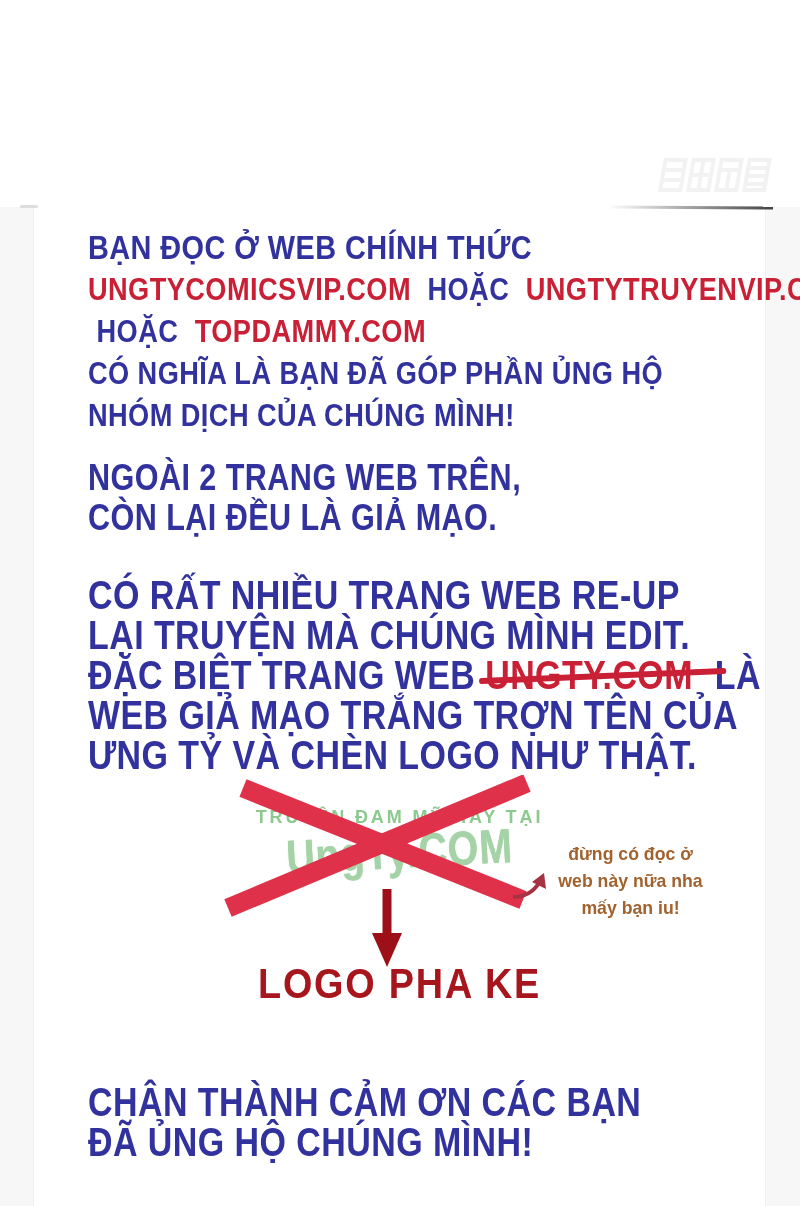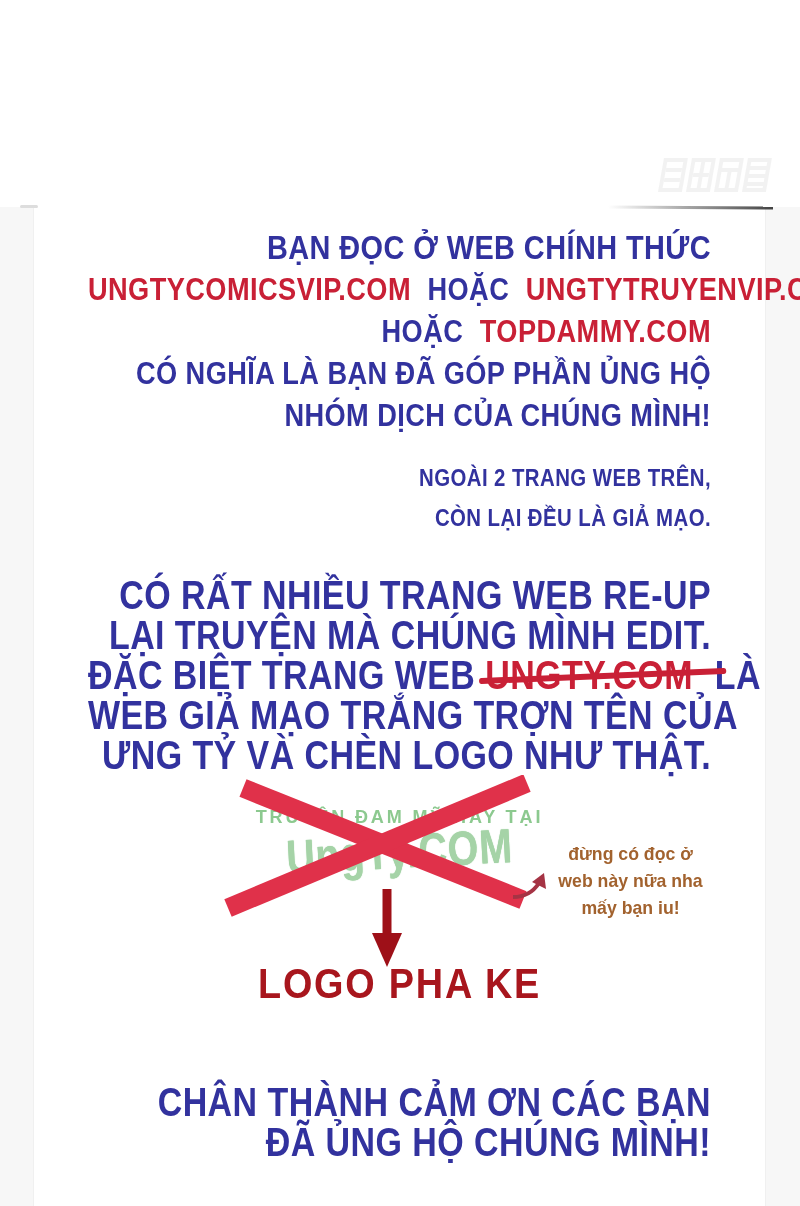--- a/index.html
+++ b/index.html
@@ -12,29 +12,29 @@
   .side-band.left{left:0;width:33px;border-right:1px solid #f0f0f0;}
   .side-band.right{right:0;width:34px;border-left:1px solid #f0f0f0;}
   .edge-line{position:absolute;top:206px;left:608px;width:165px;height:3px;
              background:linear-gradient(to right,rgba(40,40,40,0),rgba(35,35,35,.85));
              transform:rotate(.4deg);}
   .edge-dash{position:absolute;top:205px;left:20px;width:18px;height:3px;background:#ddd;border-radius:2px;}
 
   
   .watermark{position:absolute;top:152px;left:653px;width:125px;height:48px;opacity:.55;}
 
-  .content{position:absolute;left:33px;width:733px;text-align:right;}
+  .content{position:absolute;left:33px;width:733px;text-align:left;}
   .cline{font-weight:700;letter-spacing:.5px;transform:scaleX(.85);transform-origin:50% 50%;white-space:nowrap;}
   .blue{color:#32329e;}
   .red{color:#c92036;}
   .darkred{color:#a8161d;}
 
   .intro{top:226px;line-height:42px;font-size:32px;}
   .intro .big{font-size:34px;}
-  .caution{top:458px;line-height:40px;font-size:24px;}
+  .caution{top:458px;line-height:40px;font-size:36px;}
   .warn{top:575px;line-height:40px;font-size:40px;}
   .thanks{top:1082px;line-height:40px;font-size:40px;}
 
   .conj{margin:0 10px;}
   .fake-strike{position:relative;display:inline-block;margin-right:14px;}
   .fake-strike::after{content:"";position:absolute;left:-3%;right:-16%;top:45%;height:6px;
                       background:#c92036;transform:rotate(-2deg);border-radius:3px;}
 
   
   .fake-logo-tagline{position:absolute;top:806px;left:33px;width:733px;text-align:center;

